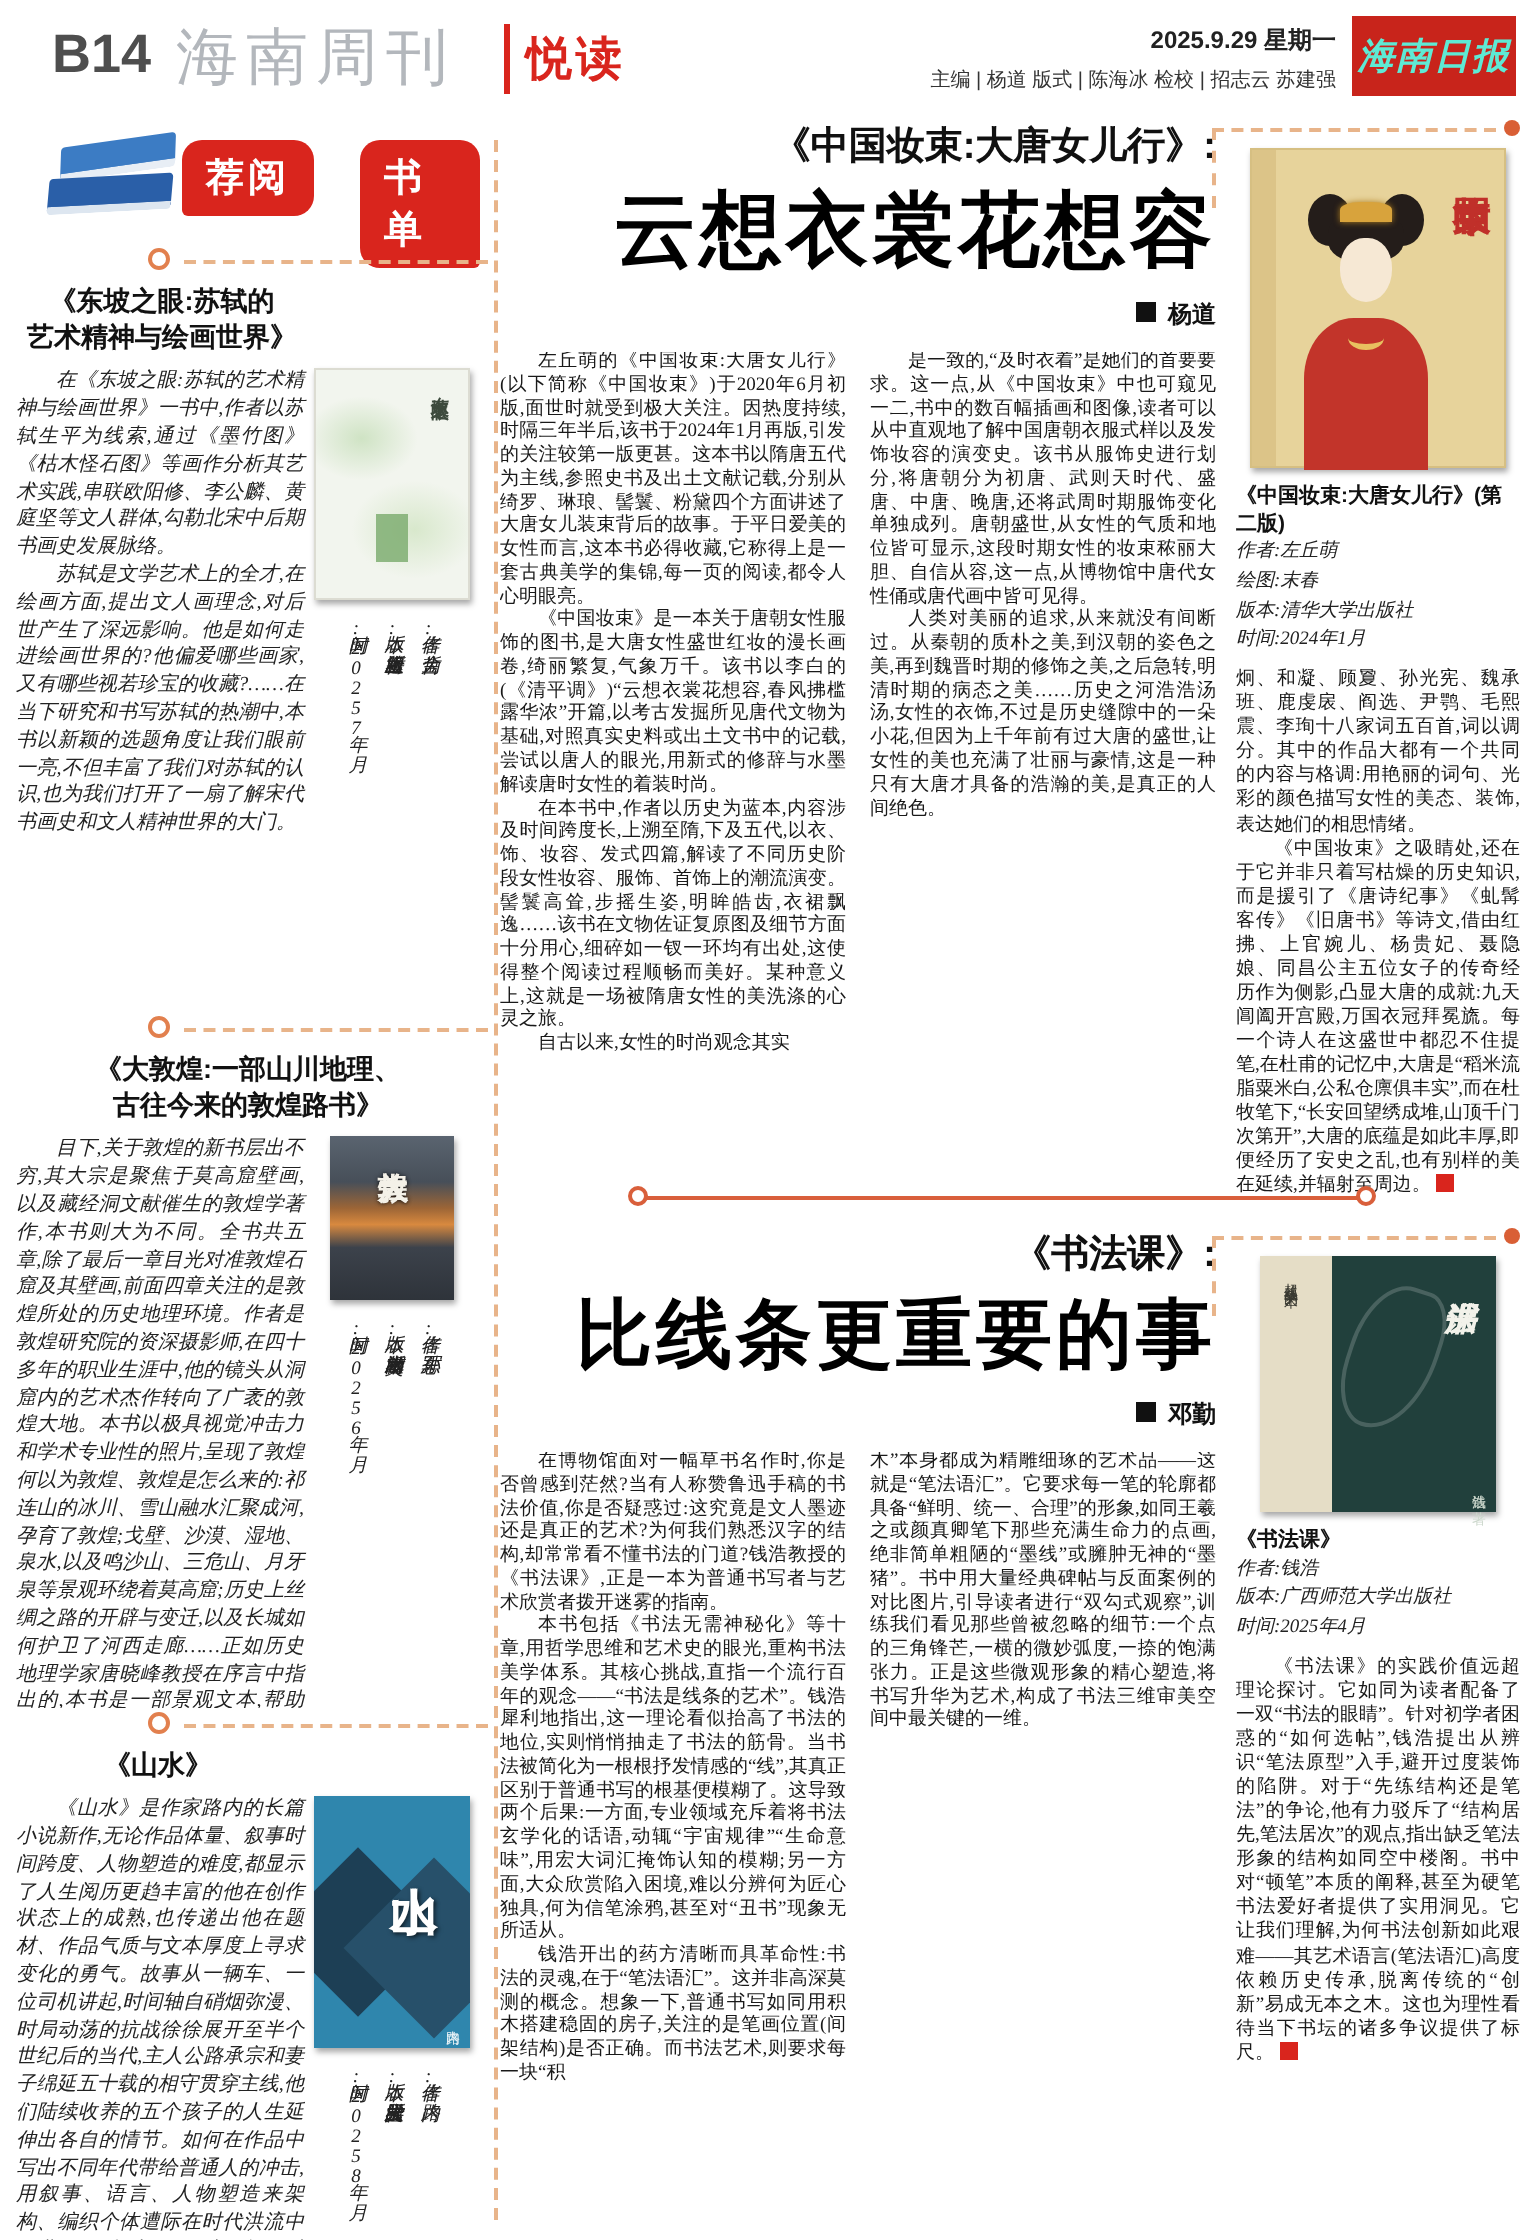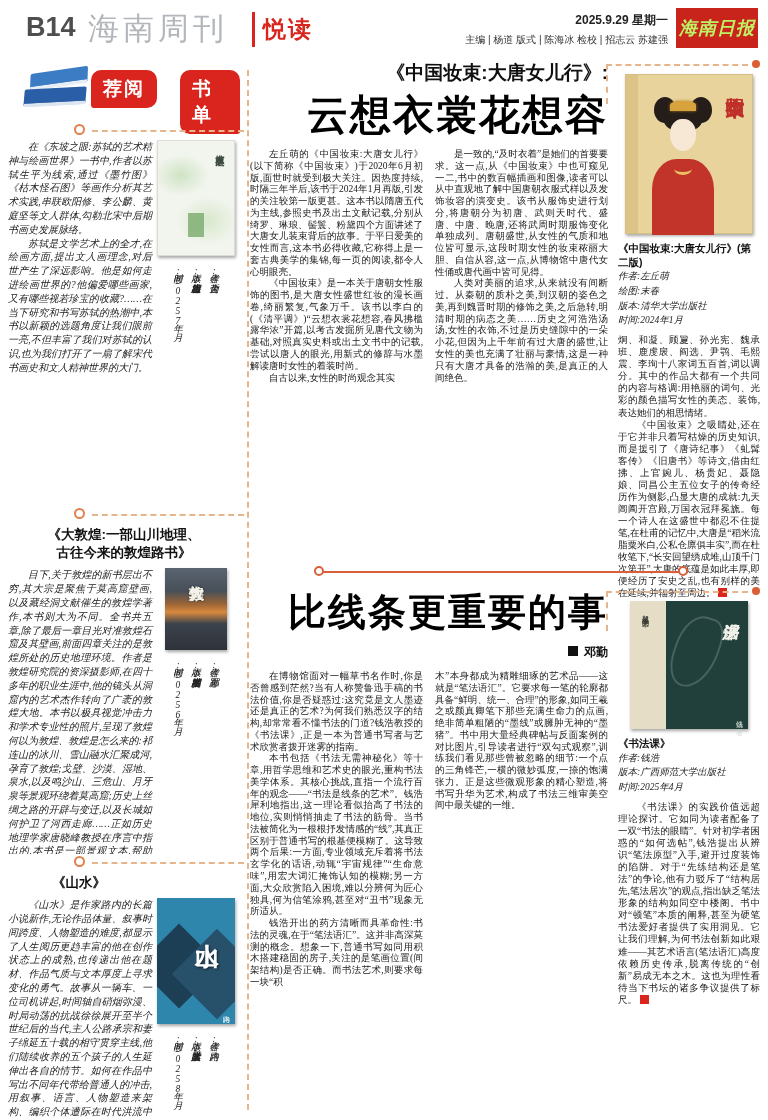--- a/index.html
+++ b/index.html
@@ -15,21 +15,21 @@
             font-size:27px; font-weight:bold; color:#4e4e4e; }
   .masthead { position:absolute; left:88px; top:8px; font-family:"DejaVu Sans",sans-serif;
               font-size:31px; font-weight:400; color:#b3b7bc; letter-spacing:4px; }
   .secmark { position:absolute; left:252px; top:12px; border-left:3px solid #d9251d;
              padding:2px 0 2px 8px; font-family:"Liberation Sans",sans-serif;
              font-size:23px; font-weight:bold; color:#d9251d; letter-spacing:2px; }
   .hdr-right { position:absolute; right:100px; top:12px; text-align:right; }
   .pubdate { font-family:"Liberation Sans",sans-serif; font-size:12px; font-weight:bold; color:#222; }
   .editors { margin-top:4px; font-family:"Liberation Sans",sans-serif; font-size:10px; color:#333; }
   .brand { position:absolute; right:10px; top:8px; width:82px; height:40px; background:#c8241b;
-           color:#bef264; display:flex; align-items:center; justify-content:center;
+           color:#5eead4; display:flex; align-items:center; justify-content:center;
            font-family:"DejaVu Serif",serif; font-style:italic; font-weight:bold; font-size:18px;
            letter-spacing:1px; }
   
   .sidebar { position:absolute; left:8px; top:60px; width:232px; height:1056px; }
   .sidebar::after { content:""; position:absolute; right:-9px; top:10px; bottom:6px;
                     border-right:2px dashed #e8b48a; }
   .badge-row { position:relative; height:62px; }
   .bk { position:absolute; border-radius:2px; }
   .bk1 { left:22px; top:10px; width:58px; height:17px; background:#3c7cc4;
          transform:rotate(-8deg) skewX(-10deg); border-bottom:4px solid #e8eef5; }
@@ -163,20 +163,24 @@
       <span class="tab tab1">荐阅</span>
       <span class="tab tab2">书单</span>
     </div>
 
     <div class="sb-divider">
       <span class="circ"></span>
         <span class="line"></span>
     </div>
 
     <div class="sb-section" style="height:366px;">
+      <div class="sb-title">
+        <div>《东坡之眼:苏轼的</div>
+        <div>艺术精神与绘画世界》</div>
+      </div>
       <div class="sb-row">
         <div class="sb-body">
           <p>在《东坡之眼:苏轼的艺术精神与绘画世界》一书中,作者以苏轼生平为线索,通过《墨竹图》《枯木怪石图》等画作分析其艺术实践,串联欧阳修、李公麟、黄庭坚等文人群体,勾勒北宋中后期书画史发展脉络。</p>
           <p>苏轼是文学艺术上的全才,在绘画方面,提出文人画理念,对后世产生了深远影响。他是如何走进绘画世界的?他偏爱哪些画家,又有哪些视若珍宝的收藏?……在当下研究和书写苏轼的热潮中,本书以新颖的选题角度让我们眼前一亮,不但丰富了我们对苏轼的认识,也为我们打开了一扇了解宋代书画史和文人精神世界的大门。</p>
         </div>
         <div class="sb-rail">
           <div class="cover cover-dp">
             <span class="vt t">东坡之眼</span>
           </div>
           <div class="vinfo">
@@ -243,20 +247,23 @@
       </div>
     </div>
   </div>
 
   <div class="main">
 
     <div class="article" id="a1">
       <div class="art-head">
         <div class="kicker">《中国妆束:大唐女儿行》:</div>
         <h1 class="a-title">云想衣裳花想容</h1>
+        <div class="byline">
+          <span class="sq"></span><span>杨道</span>
+        </div>
       </div>
       <div class="rail">
         <div class="rail-deco">
           <span class="dl"></span>
             <span class="dv"></span>
             <span class="dot"></span>
         </div>
         <div class="cover cover-zb">
           <span class="spine"></span>
           <span class="hairL"></span>
@@ -275,37 +282,39 @@
           <div class="mline">版本:清华大学出版社</div>
           <div class="mline">时间:2024年1月</div>
         </div>
         <p>炯、和凝、顾夐、孙光宪、魏承班、鹿虔扆、阎选、尹鹗、毛熙震、李珣十八家词五百首,词以调分。其中的作品大都有一个共同的内容与格调:用艳丽的词句、光彩的颜色描写女性的美态、装饰,表达她们的相思情绪。</p>
         <p class="ind"><span>《中国妆束》之吸睛处,还在于它并非只着写枯燥的历史知识,而是援引了《唐诗纪事》《虬髯客传》《旧唐书》等诗文,借由红拂、上官婉儿、杨贵妃、聂隐娘、同昌公主五位女子的传奇经历作为侧影,凸显大唐的成就:九天阊阖开宫殿,万国衣冠拜冕旒。每一个诗人在这盛世中都忍不住提笔,在杜甫的记忆中,大唐是“稻米流脂粟米白,公私仓廪俱丰实”,而在杜牧笔下,“长安回望绣成堆,山顶千门次第开”,大唐的底蕴是如此丰厚,即便经历了安史之乱,也有别样的美在延续,并辐射至周边。</span><span class="endmark"></span></p>
       </div>
       <div class="cols">
         <div class="col">
           <p>左丘萌的《中国妆束:大唐女儿行》(以下简称《中国妆束》)于2020年6月初版,面世时就受到极大关注。因热度持续,时隔三年半后,该书于2024年1月再版,引发的关注较第一版更甚。这本书以隋唐五代为主线,参照史书及出土文献记载,分别从绮罗、琳琅、髻鬟、粉黛四个方面讲述了大唐女儿装束背后的故事。于平日爱美的女性而言,这本书必得收藏,它称得上是一套古典美学的集锦,每一页的阅读,都令人心明眼亮。</p>
           <p>《中国妆束》是一本关于唐朝女性服饰的图书,是大唐女性盛世红妆的漫长画卷,绮丽繁复,气象万千。该书以李白的(《清平调》)“云想衣裳花想容,春风拂槛露华浓”开篇,以考古发掘所见唐代文物为基础,对照真实史料或出土文书中的记载,尝试以唐人的眼光,用新式的修辞与水墨解读唐时女性的着装时尚。</p>
+          <p>在本书中,作者以历史为蓝本,内容涉及时间跨度长,上溯至隋,下及五代,以衣、饰、妆容、发式四篇,解读了不同历史阶段女性妆容、服饰、首饰上的潮流演变。髻鬟高耸,步摇生姿,明眸皓齿,衣裙飘逸……该书在文物佐证复原图及细节方面十分用心,细碎如一钗一环均有出处,这使得整个阅读过程顺畅而美好。某种意义上,这就是一场被隋唐女性的美洗涤的心灵之旅。</p>
           <p>自古以来,女性的时尚观念其实</p>
         </div>
         <div class="col">
           <p>是一致的,“及时衣着”是她们的首要要求。这一点,从《中国妆束》中也可窥见一二,书中的数百幅插画和图像,读者可以从中直观地了解中国唐朝衣服式样以及发饰妆容的演变史。该书从服饰史进行划分,将唐朝分为初唐、武则天时代、盛唐、中唐、晚唐,还将武周时期服饰变化单独成列。唐朝盛世,从女性的气质和地位皆可显示,这段时期女性的妆束秾丽大胆、自信从容,这一点,从博物馆中唐代女性俑或唐代画中皆可见得。</p>
           <p>人类对美丽的追求,从来就没有间断过。从秦朝的质朴之美,到汉朝的姿色之美,再到魏晋时期的修饰之美,之后急转,明清时期的病态之美……历史之河浩浩汤汤,女性的衣饰,不过是历史缝隙中的一朵小花,但因为上千年前有过大唐的盛世,让女性的美也充满了壮丽与豪情,这是一种只有大唐才具备的浩瀚的美,是真正的人间绝色。</p>
         </div>
       </div>
     </div>
 
     <div class="art-divider">
       <span class="c1"></span>
       <span class="line"></span>
       <span class="c2"></span>
     </div>
 
     <div class="article" id="a2">
       <div class="art-head">
+        <div class="kicker">《书法课》:</div>
         <h1 class="a-title">比线条更重要的事</h1>
         <div class="byline">
           <span class="sq"></span><span>邓勤</span>
         </div>
       </div>
       <div class="rail">
         <div class="rail-deco">
           <span class="dl"></span>
             <span class="dv"></span>
             <span class="dot"></span>

